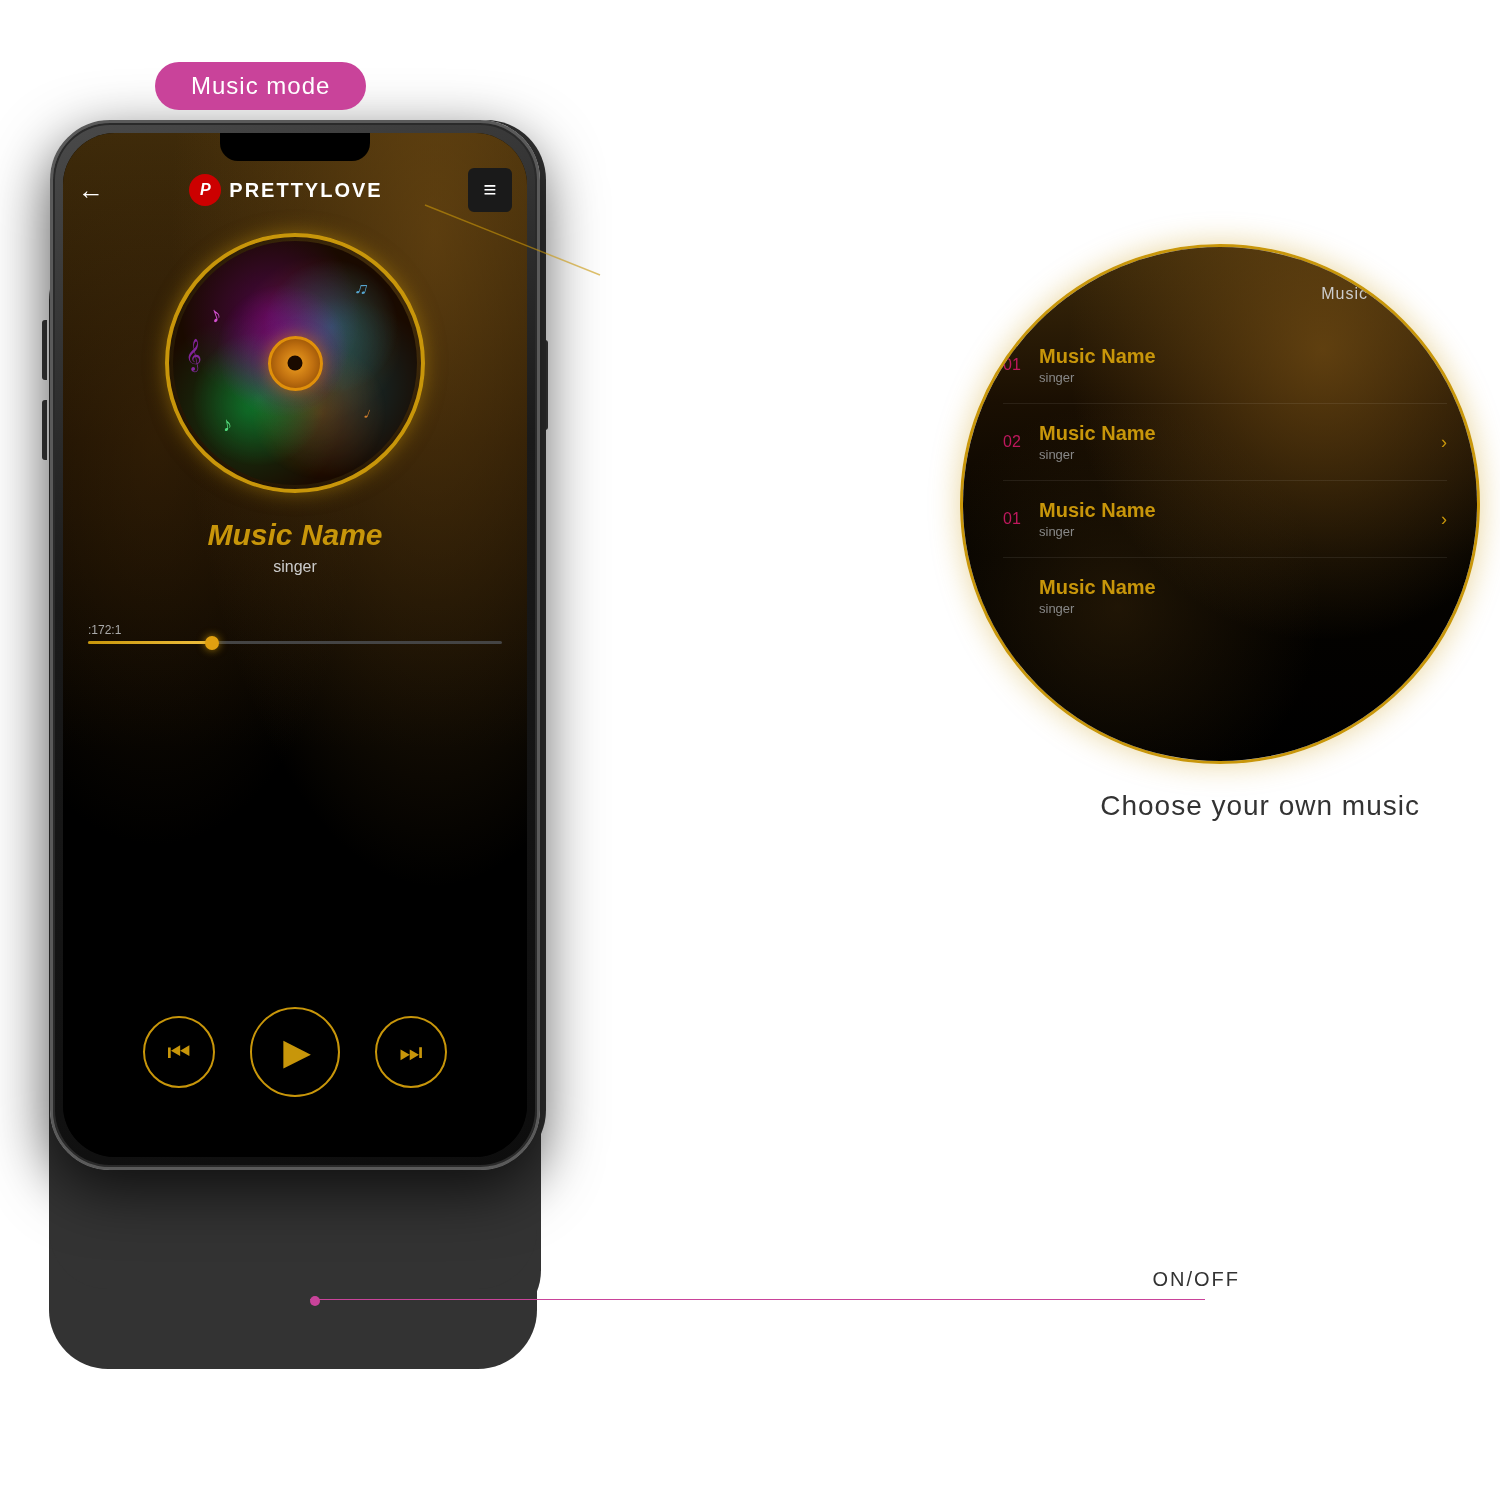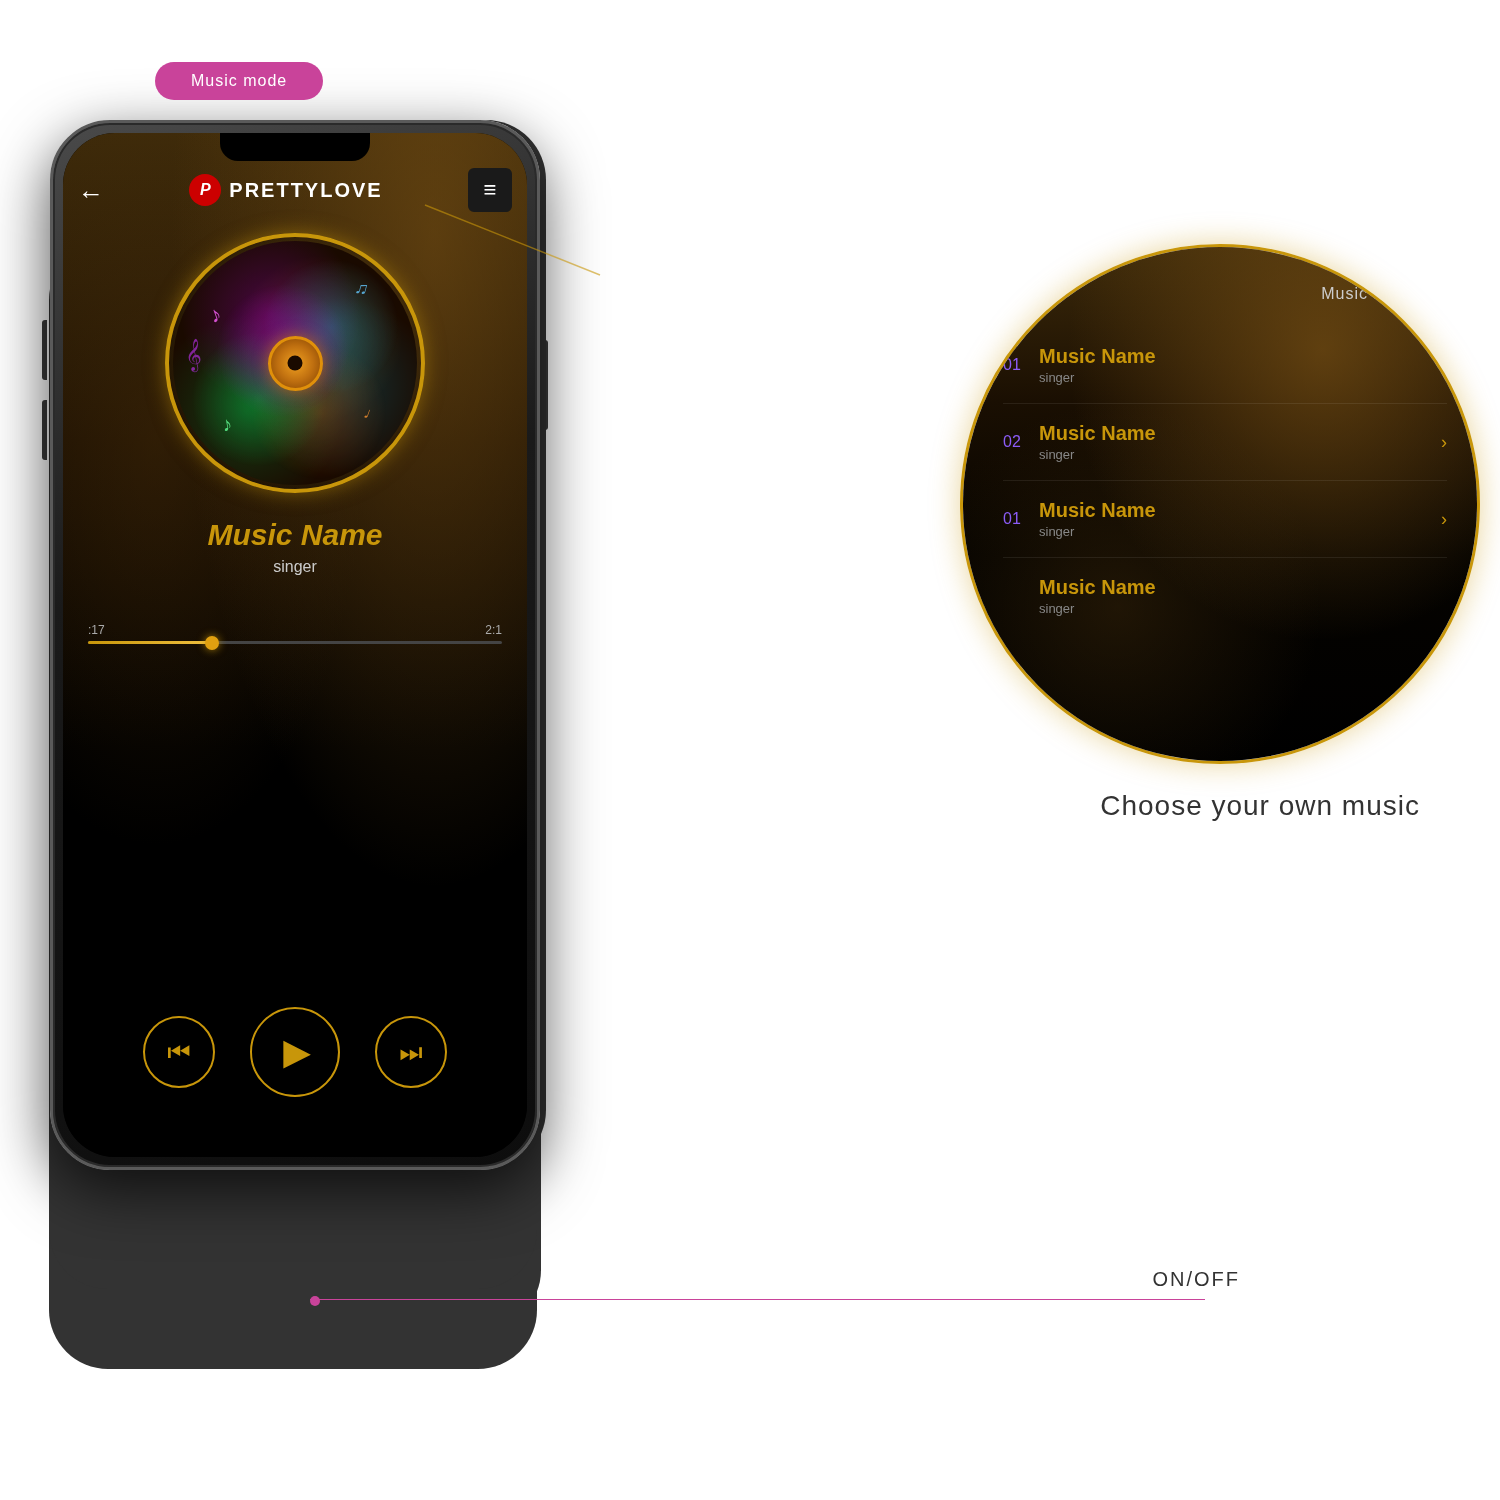--- a/index.html
+++ b/index.html
@@ -14,21 +14,21 @@
 
     
     .music-mode-badge {
       position: absolute;
       top: 62px;
       left: 155px;
       background: #c9439a;
       color: white;
       padding: 10px 36px;
       border-radius: 30px;
-      font-size: 16px;
+      font-size: 24px;
       font-weight: 500;
       letter-spacing: 1px;
       z-index: 10;
     }
 
     
     .phone-wrapper {
       position: absolute;
       top: 120px;
       left: 50px;
@@ -281,21 +281,21 @@
     .progress-area {
       position: absolute;
       top: 490px;
       left: 25px;
       right: 25px;
       z-index: 5;
     }
 
     .progress-times {
       display: flex;
-      justify-content: space-between;
+      justify-content: flex-start;
       color: #aaaaaa;
       font-size: 12px;
       margin-bottom: 4px;
     }
 
     .progress-track {
       height: 3px;
       background: #444;
       border-radius: 2px;
       position: relative;
@@ -396,21 +396,21 @@
 
     .music-list-item {
       display: flex;
       align-items: center;
       padding: 18px 0;
       border-bottom: 1px solid rgba(255,255,255,0.08);
       cursor: pointer;
     }
 
     .item-num {
-      color: #8b5cf6;
+      color: #be185d;
       font-size: 16px;
       width: 36px;
       flex-shrink: 0;
     }
 
     .item-info {
       flex: 1;
     }
 
     .item-name {

